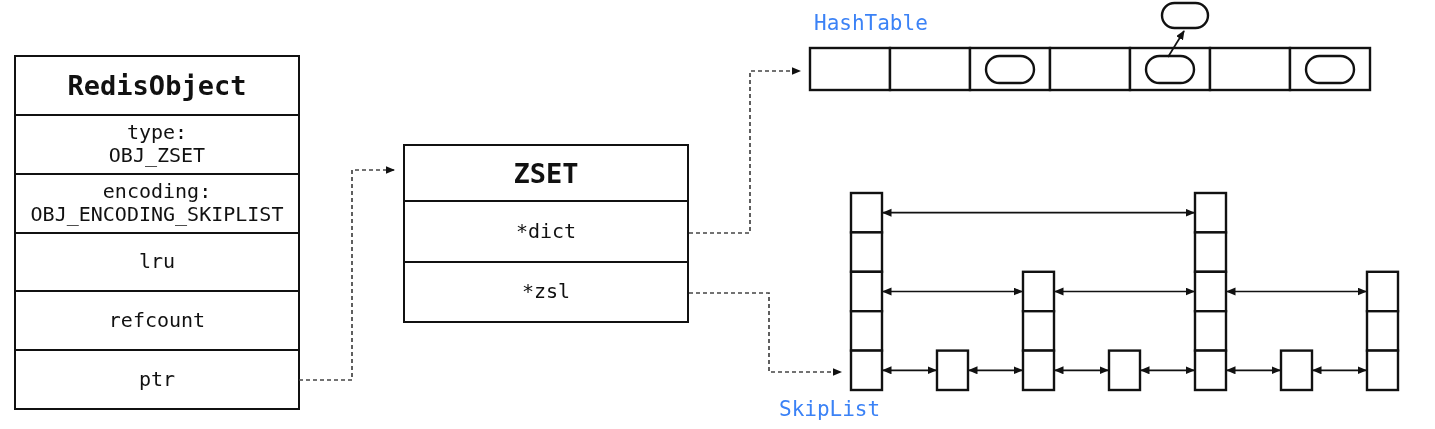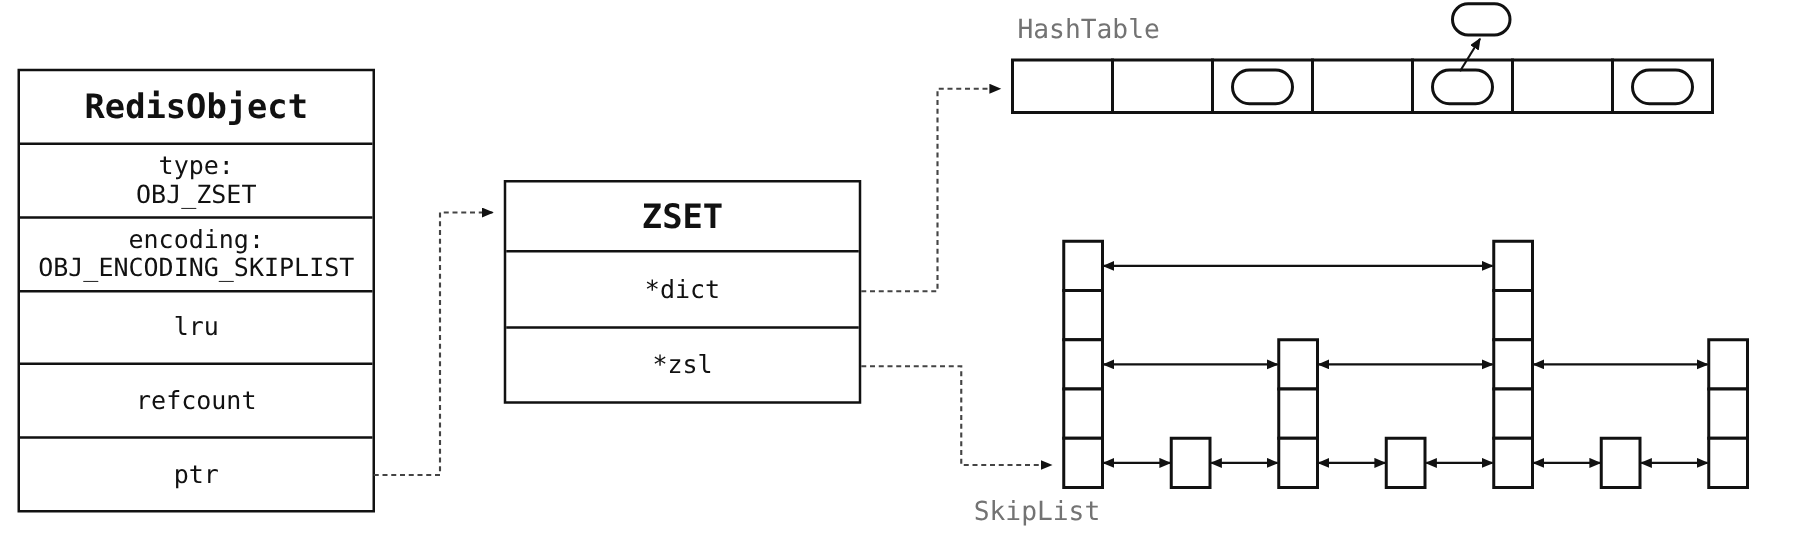--- a/index.html
+++ b/index.html
@@ -37,21 +37,21 @@
     justify-content: center;
     font-size: 20px;
     line-height: 23px;
     border-bottom: 2.2px solid #111111;
     white-space: nowrap;
   }
   .struct-field:last-child { border-bottom: none; }
   .dia-label {
     position: absolute;
     font-size: 21px;
-    color: #737373;
+    color: #3b82f6;
     white-space: nowrap;
   }
   #overlay {
     position: absolute;
     left: 0; top: 0;
     width: 1435px;
     height: 429px;
   }
 </style>
 </head>

